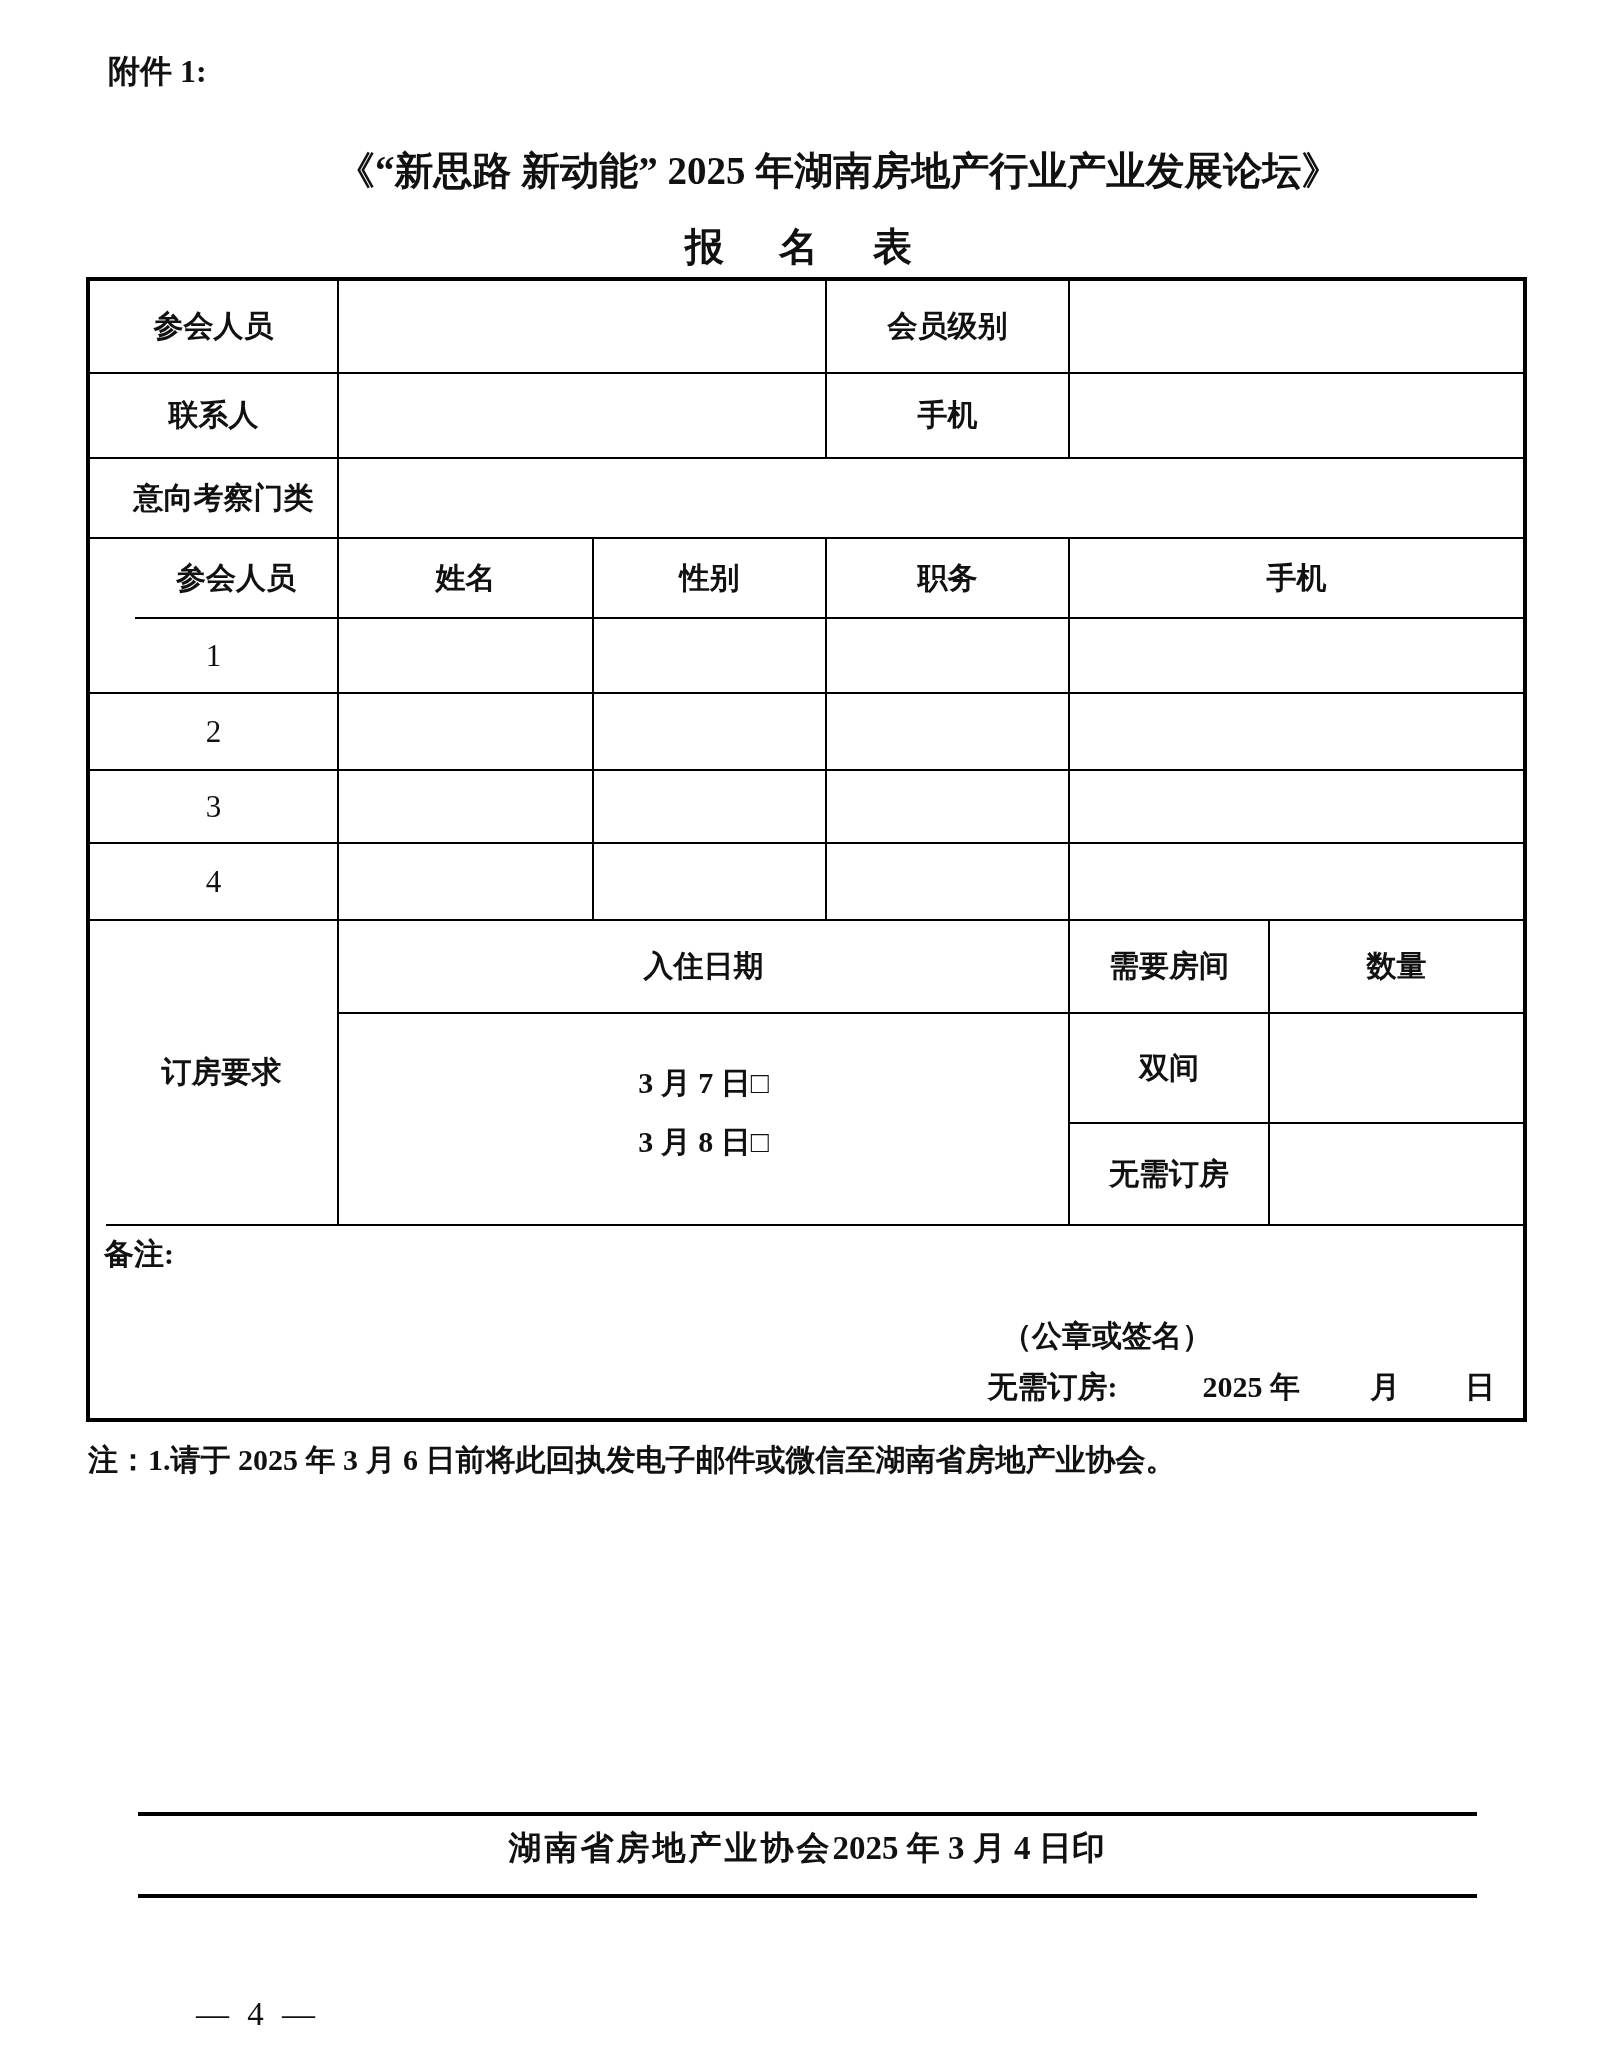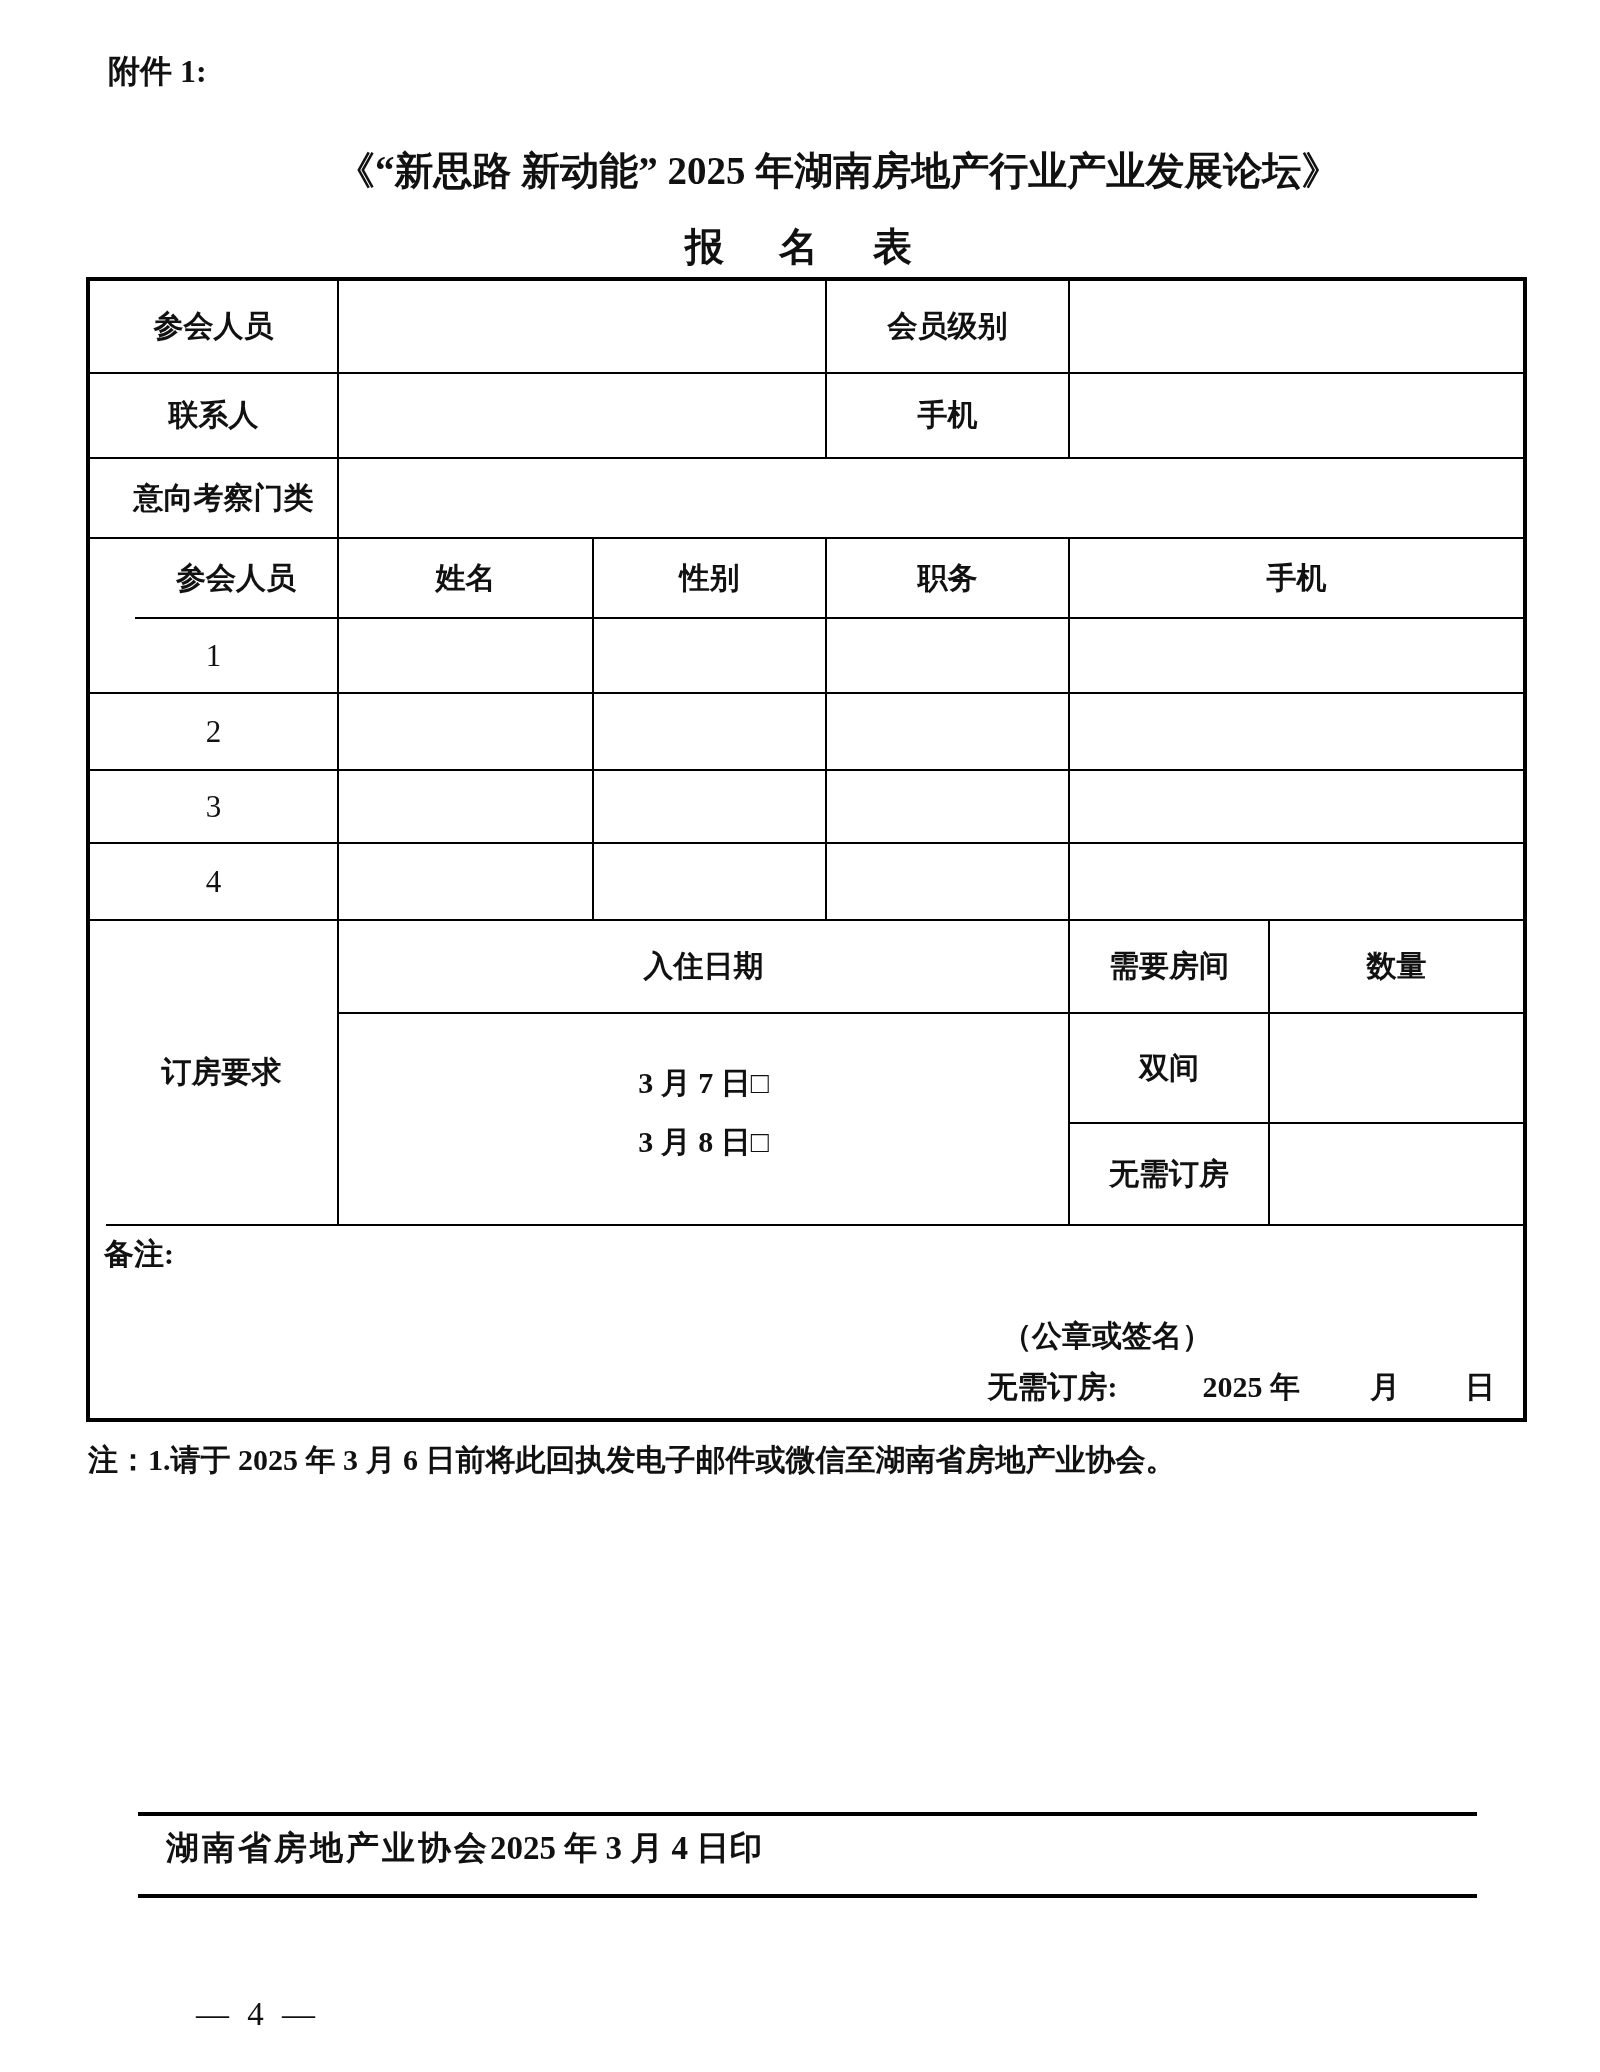--- a/index.html
+++ b/index.html
@@ -33,21 +33,21 @@
   .remarks .r-seal{position:absolute;left:912px;top:90px;font-size:30px;font-weight:700;}
   .remarks .r-date{position:absolute;right:28px;bottom:10px;display:flex;align-items:baseline;font-size:30px;font-weight:700;}
   .remarks .r-date .gap-a{margin-left:85px;}
   .remarks .r-date .gap-b{margin-left:70px;}
   .remarks .r-date .gap-c{margin-left:65px;}
   .note-line{left:88px;top:1440px;width:1460px;font-size:30px;font-weight:700;}
   .rule{left:138px;width:1339px;height:4px;background:#000;}
   .rule-top{top:1812px;}
   .rule-bottom{top:1894px;}
   .footer-row{
-    left:138px;top:1826px;width:1339px;display:flex;justify-content:flex-start;
+    left:138px;top:1826px;width:1339px;display:flex;justify-content:center;
     align-items:center;font-size:33px;font-weight:700;
   }
   .footer-row .org{margin-left:28px;letter-spacing:3px;}
   .footer-row .printed{margin-right:30px;}
   .page-no{left:196px;top:1996px;font-size:33px;font-weight:400;letter-spacing:5px;}
 </style>
 </head>
 <body>
 
 <div class="abs attachment">附件 1:</div>

